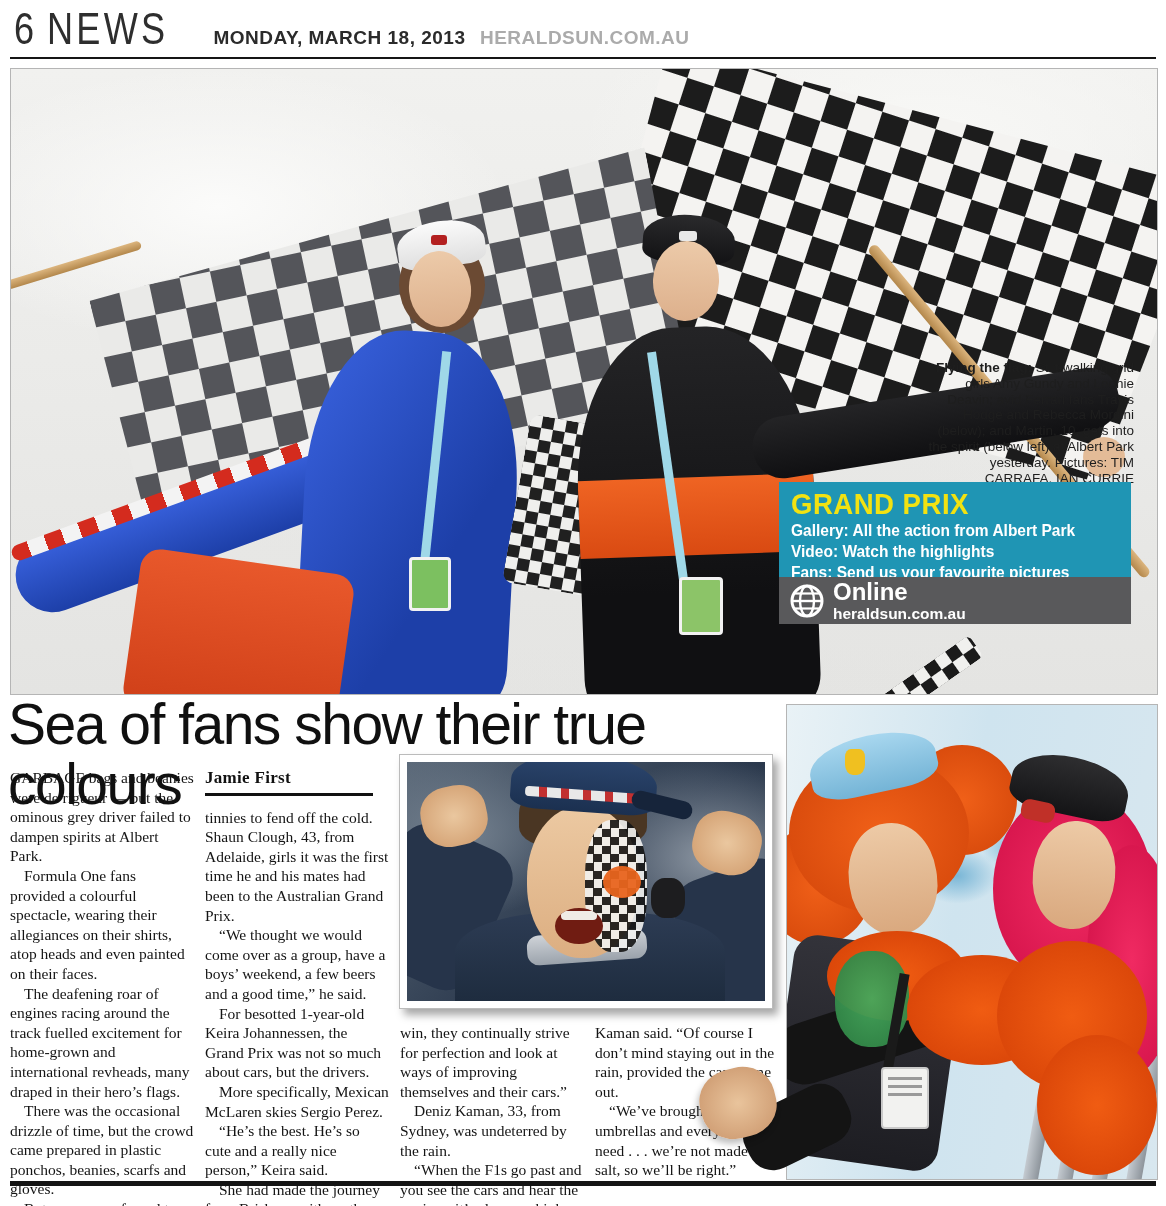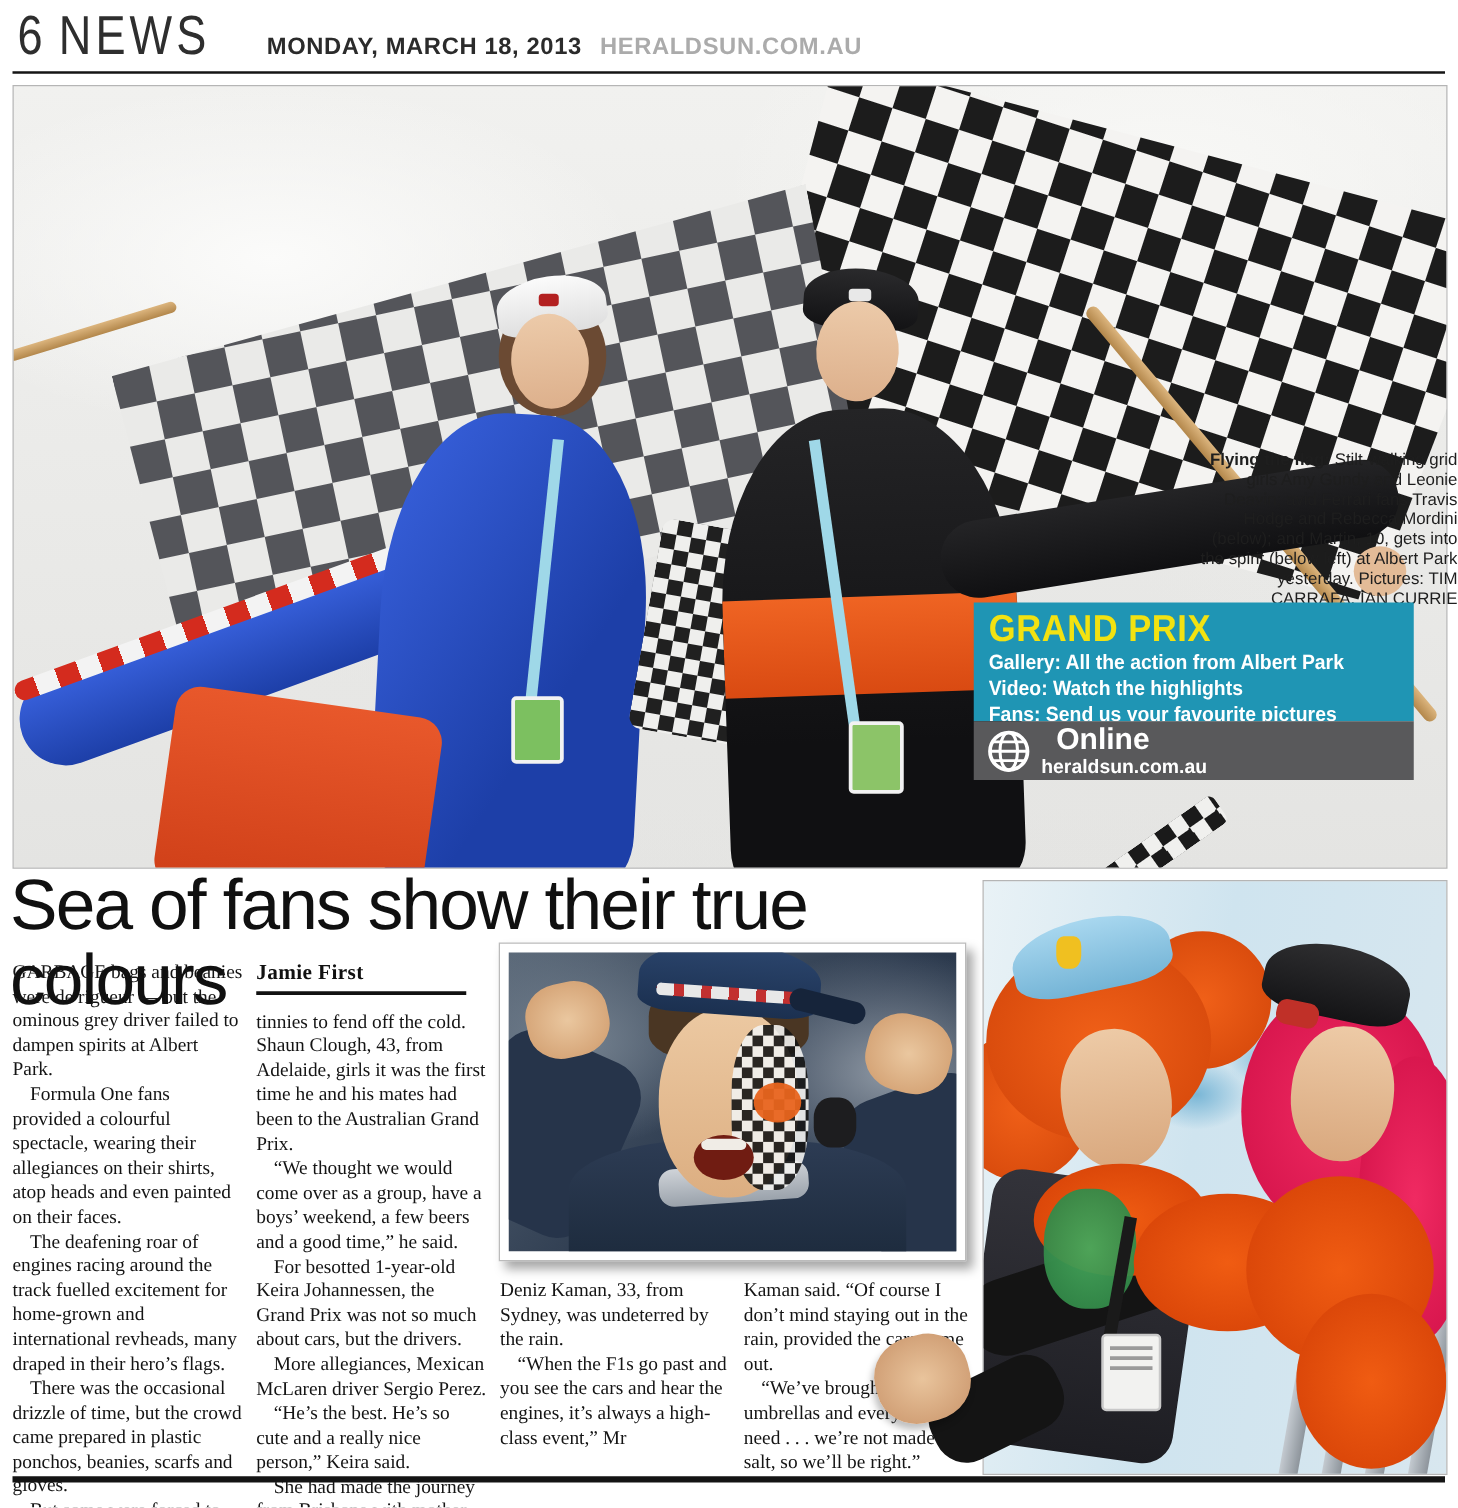--- a/index.html
+++ b/index.html
@@ -63,36 +63,36 @@
   .girlR-band{position:absolute;left:0;top:150px;width:100%;height:78px;background:linear-gradient(#ef6423,#d94a12);}
   .girlR-arm{left:742px;top:352px;width:370px;height:62px;transform:rotate(-9deg);transform-origin:left center;
      background:linear-gradient(#242426,#101012);border-radius:30px;}
   .girlR-hand{left:1072px;top:368px;width:42px;height:40px;border-radius:50%;background:#e3bb97;}
   .girlR-lan{left:652px;top:282px;width:9px;height:230px;transform:rotate(-8deg);}
   .girlR-pass{left:668px;top:508px;width:38px;height:52px;background:#8cc468;border:3px solid #f2f2f2;border-radius:4px;}
   .girlR-sleevechecks{left:856px;top:598px;width:120px;height:26px;transform:rotate(-35deg);
      background:repeating-conic-gradient(#1a1a1a 0% 25%,#f0f0ee 0% 50%);background-size:26px 26px;border-radius:6px;}
 
   
-  .caption{position:absolute;right:0;top:360px;width:214px;text-align:right;z-index:6;
+  .caption{position:absolute;right:32px;top:360px;width:214px;text-align:right;z-index:6;
      font-size:13.5px;line-height:15.8px;color:#1e1e1e;}
   .caption b{font-weight:700;}
 
   
   .gp-box{position:absolute;left:779px;top:482px;width:352px;height:95px;background:#1f95b4;z-index:6;
      padding:6px 0 0 12px;box-sizing:border-box;}
   .gp-title{color:#f2e211;font-size:30px;font-weight:700;letter-spacing:.5px;line-height:32px;
      display:inline-block;transform:scaleX(.92);transform-origin:left center;}
   .gp-lines div{color:#ffffff;font-weight:700;font-size:16.5px;line-height:21px;
      transform:scaleX(.94);transform-origin:left center;}
   .online-bar{position:absolute;left:779px;top:577px;width:352px;height:47px;background:#59595b;z-index:6;
      display:flex;align-items:center;padding-left:10px;box-sizing:border-box;}
   .globe{width:36px;height:36px;flex:0 0 36px;margin-right:8px;}
   .online-txt{color:#fff;line-height:1;}
-  .online-big{font-size:24px;font-weight:700;margin-left:12px;}
+  .online-big{font-size:24px;font-weight:700;}
   .online-url{font-size:15.5px;font-weight:700;margin-top:2px;}
 
   
   .headline{position:absolute;left:8px;top:694px;width:790px;margin:0;font-weight:400;
      font-size:57px;line-height:60px;letter-spacing:-1.5px;color:#101010;}
   .byline{font-size:17px;font-weight:700;color:#111;padding-bottom:5px;border-bottom:3px solid #111;
      width:168px;margin-bottom:12px;letter-spacing:.3px;}
   .col{position:absolute;top:768px;width:184px;font-family:"Liberation Serif","DejaVu Serif",serif;
      font-size:15.5px;line-height:19.6px;color:#141414;text-align:left;}
   .col p{margin:0;}
@@ -248,27 +248,28 @@
       <p>There was the occasional drizzle of time, but the crowd came prepared in plastic ponchos, beanies, scarfs and gloves.</p>
       <p>But some were forced to get creative, fashioning raincoats out of garbage bags.</p>
     </div>
 
   <div class="col col2">
     <div class="byline">Jamie First</div>
     <div>
         <p>tinnies to fend off the cold. Shaun Clough, 43, from Adelaide, girls it was the first time he and his mates had been to the Australian Grand Prix.</p>
         <p>“We thought we would come over as a group, have a boys’ weekend, a few beers and a good time,” he said.</p>
         <p>For besotted 1-year-old Keira Johannessen, the Grand Prix was not so much about cars, but the drivers.</p>
-        <p>More allegiances, Mexican McLaren driver Sergio Perez.</p>
+        <p>More specifically, Mexican McLaren skies Sergio Perez.</p>
         <p>“He’s the best. He’s so cute and a really nice person,” Keira said.</p>
         <p>She had made the journey from Brisbane with mother Rhondel, 45, father Bruce, 49, and brother Erik, 10.</p>
       </div>
   </div>
 
   <div class="col col3">
+      <p>win, they continually strive for perfection and look at ways of improving themselves and their cars.”</p>
       <p>Deniz Kaman, 33, from Sydney, was undeterred by the rain.</p>
       <p>“When the F1s go past and you see the cars and hear the engines, it’s always a high-class event,” Mr</p>
     </div>
   <div class="col col4">
       <p>Kaman said. “Of course I don’t mind staying out in the rain, provided the cars come out.</p>
       <p>“We’ve brought ponchos, umbrellas and everything we need . . . we’re not made of salt, so we’ll be right.”</p>
     </div>
 
   <div class="photo-boy">
     <div class="boy-inner">

